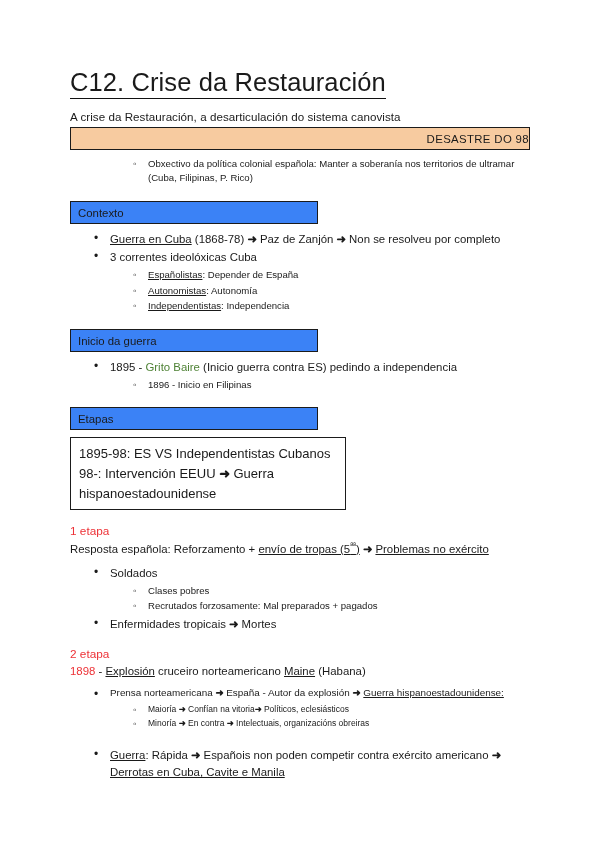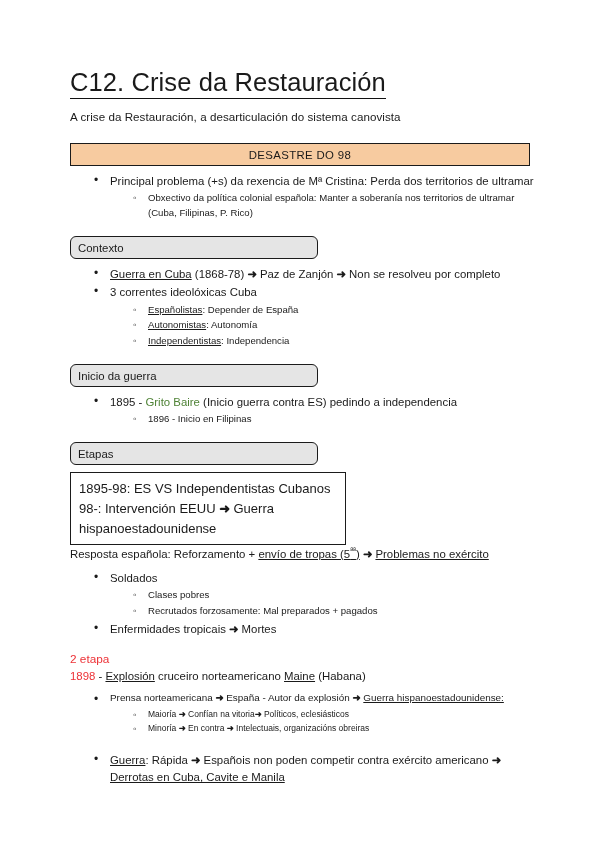--- a/index.html
+++ b/index.html
@@ -48,31 +48,30 @@
     box-sizing: border-box;
     border: 1.3px solid #1b1b1b;
     font-size: 11.4px;
     line-height: 1.25;
     color: #1a1a1a;
   }
   .banner-orange {
     background: #F7CBA0;
     width: 460px;
     height: 23px;
-    margin-top: 20px;
-    text-align: center;
+    margin-top: 4px;
+    text-align: right;
     padding-top: 4px;
     letter-spacing: 0.35px;
   }
   .banner-blue {
-    background: #e5e5e5;
+    background: #3b82f6;
     height: 23px;
     padding: 4px 0 4px 7px;
     margin-top: 15px;
-    border-radius: 6px;
   }
   .banner-blue.w-contexto { width: 248px; }
   .banner-blue.w-inicio   { width: 248px; }
   .banner-blue.w-etapas   { width: 248px; }
 
   .plain-box {
     box-sizing: border-box;
     border: 1.2px solid #1b1b1b;
     background: #ffffff;
     width: 276px;
@@ -156,21 +155,20 @@
 
   <div>
     <h1 class="doc-title">C12. Crise da Restauración</h1>
   </div>
   <p class="doc-subtitle">A crise da Restauración, a desarticulación do sistema canovista</p>
 
   <div class="banner banner-orange">DESASTRE DO 98</div>
 
   <ul class="lv1">
     <li>
-      <span class="btxt">Principal problema (+s) da rexencia de Mª Cristina: Perda dos territorios de ultramar</span>
       <ul class="lv2">
         <li>
           <span class="btxt">Obxectivo da política colonial española: Manter a soberanía nos territorios de ultramar (Cuba, Filipinas, P. Rico)</span>
         </li>
       </ul>
     </li>
   </ul>
 
   <div class="banner banner-blue w-contexto">Contexto</div>
 
@@ -207,20 +205,21 @@
     </li>
   </ul>
 
   <div class="banner banner-blue w-etapas">Etapas</div>
 
   <div class="plain-box">
     <div>1895-98: ES VS Independentistas Cubanos</div>
     <div><span>98-: Intervención EEUU </span><span class="arrow">➜</span><span> Guerra hispanoestadounidense</span></div>
   </div>
 
+  <div class="heading-red">1 etapa</div>
   <p class="body-line"><span>Resposta española: Reforzamento + </span><span class="u"><span>envío de tropas (5</span><sup>ªª</sup><span>)</span></span><span> </span><span class="arrow">➜</span> <span class="u">Problemas no exército</span></p>
 
   <ul class="lv1">
     <li>
       <span class="btxt">Soldados</span>
       <ul class="lv2">
         <li>
           <span class="btxt">Clases pobres</span>
         </li>
         <li>

